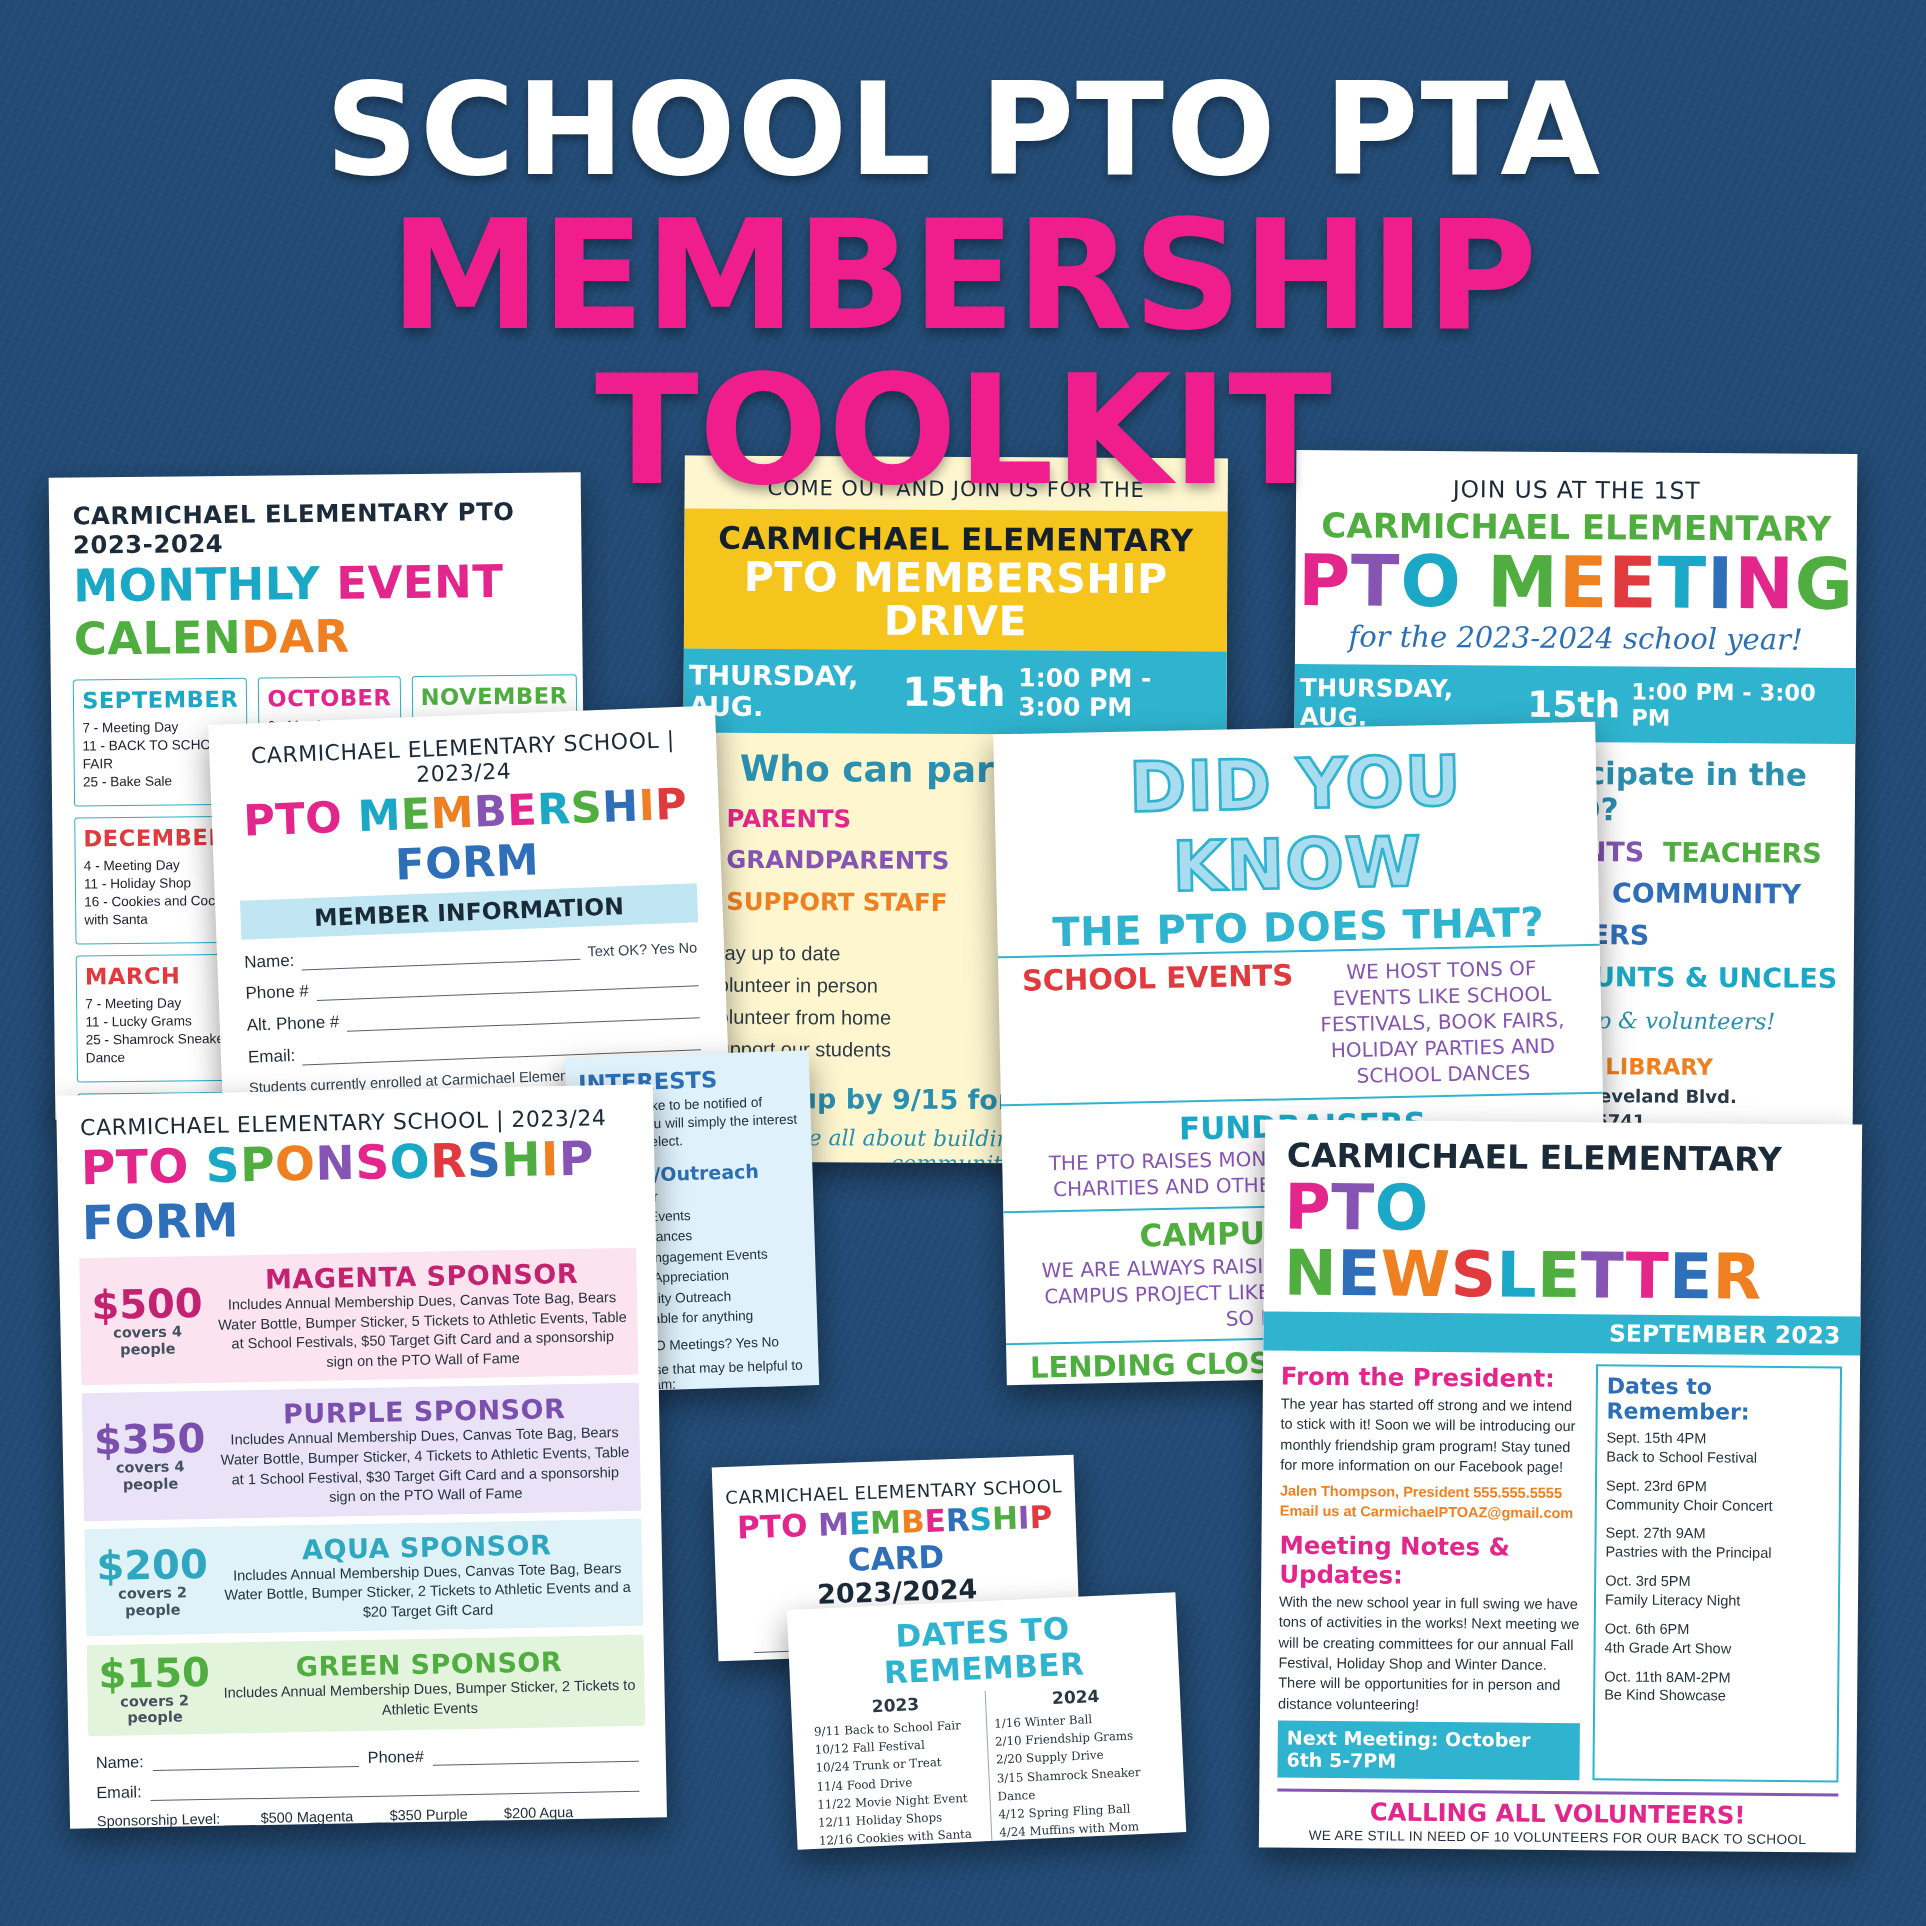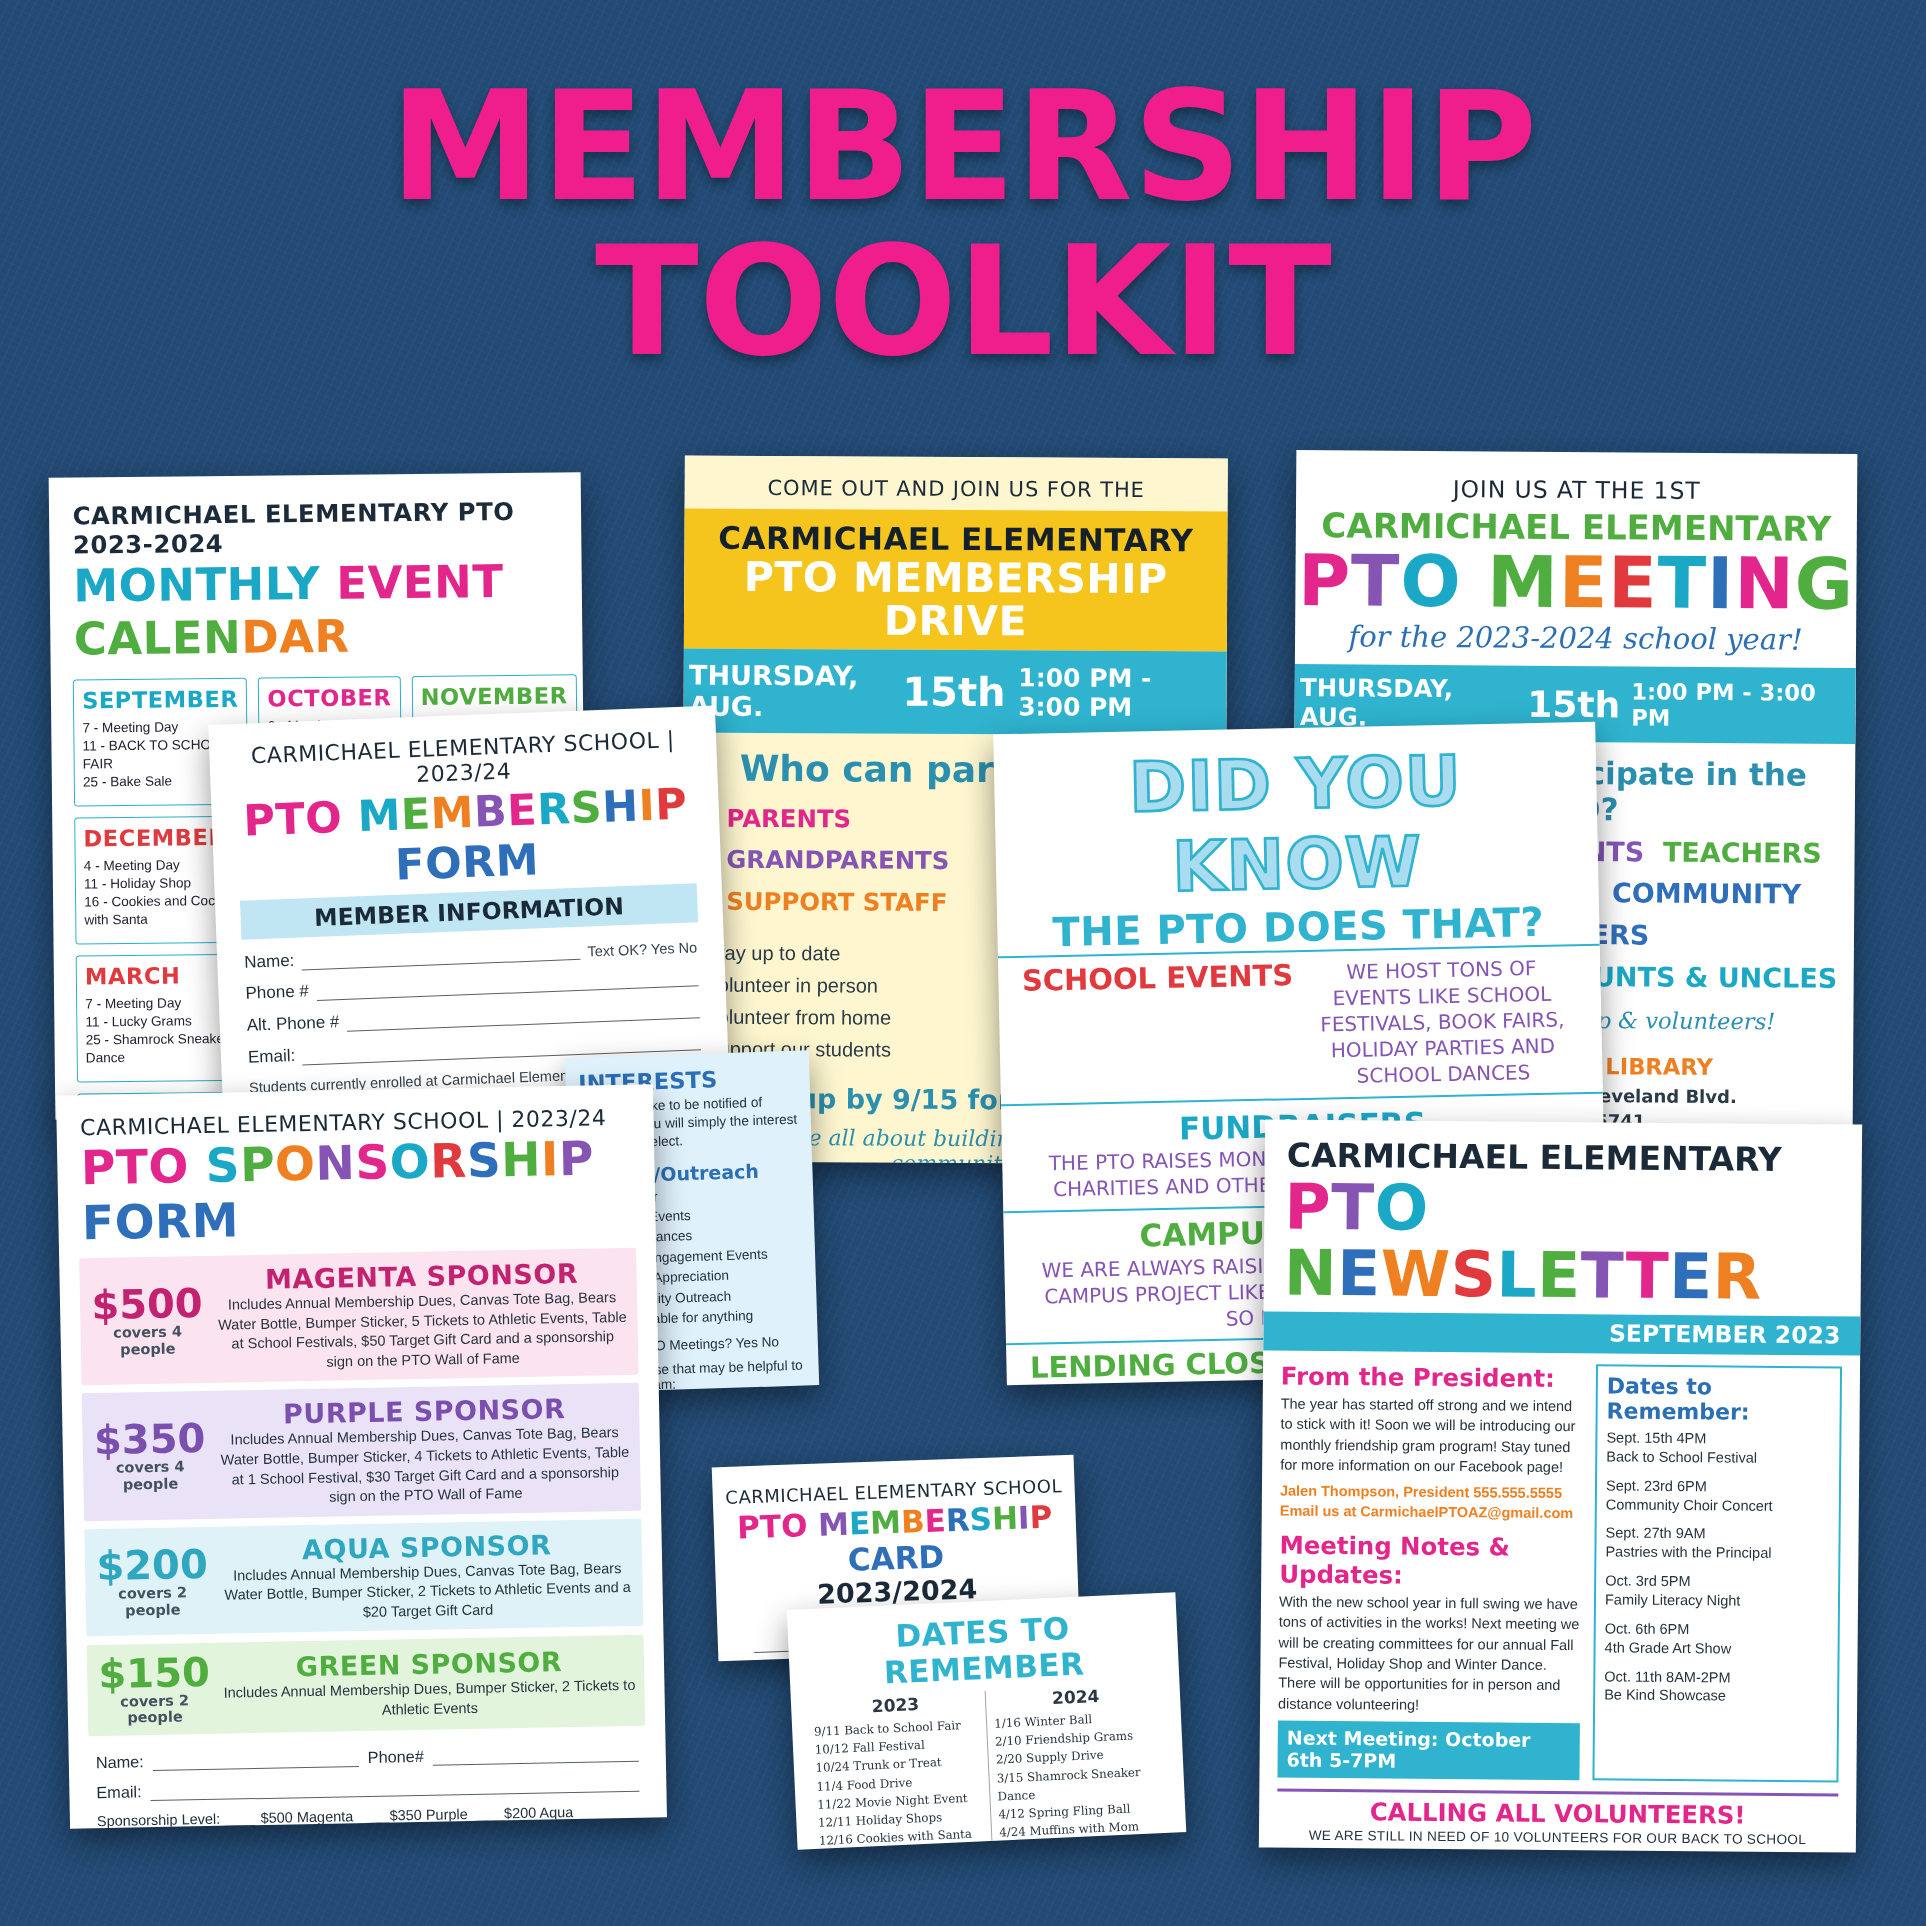--- a/index.html
+++ b/index.html
@@ -194,20 +194,21 @@
   #dates .yr{ text-align:center; font-family:"DejaVu Sans",sans-serif; font-weight:bold; font-size:17px; color:#2a3744;}
   #dates ul{ list-style:none; margin:3.6px 0 0; padding:0;}
   #dates li{ font-size:11.8px; color:#27343f; line-height:1.55; font-family:"DejaVu Serif",serif;}
 </style>
 </head>
 <body>
 
 <div class="bg"></div>
 
 <div class="title-wrap">
+  <div class="title1">SCHOOL PTO PTA</div>
   <div class="title2">MEMBERSHIP TOOLKIT</div>
 </div>
 
 <div class="sheet" id="calendar">
   <div class="hd">
     <div class="l1">CARMICHAEL ELEMENTARY PTO 2023-2024</div>
     <div class="l2">
       <span class="c-teal">MONTHLY</span> <span class="c-pink">EVENT</span> <span class="c-green">CALEN</span><span class="c-orange">DAR</span>
     </div>
   </div>

